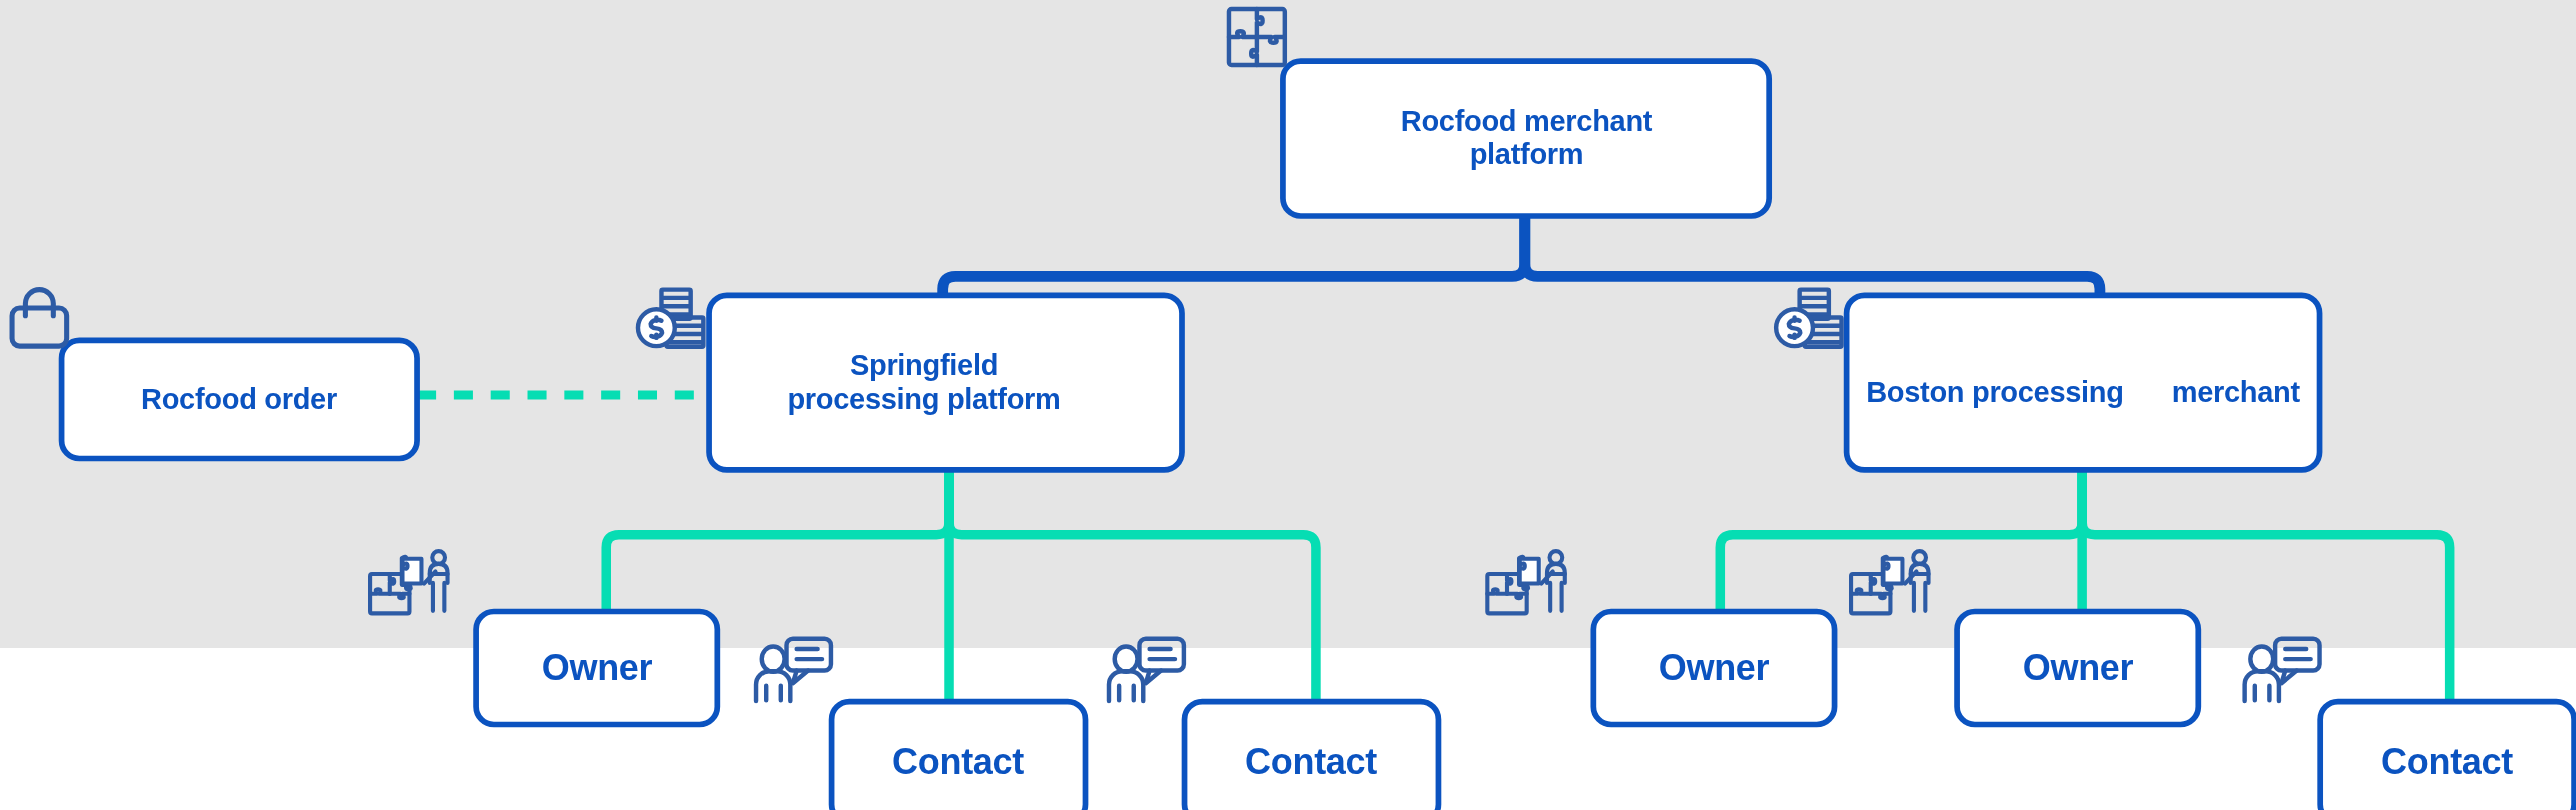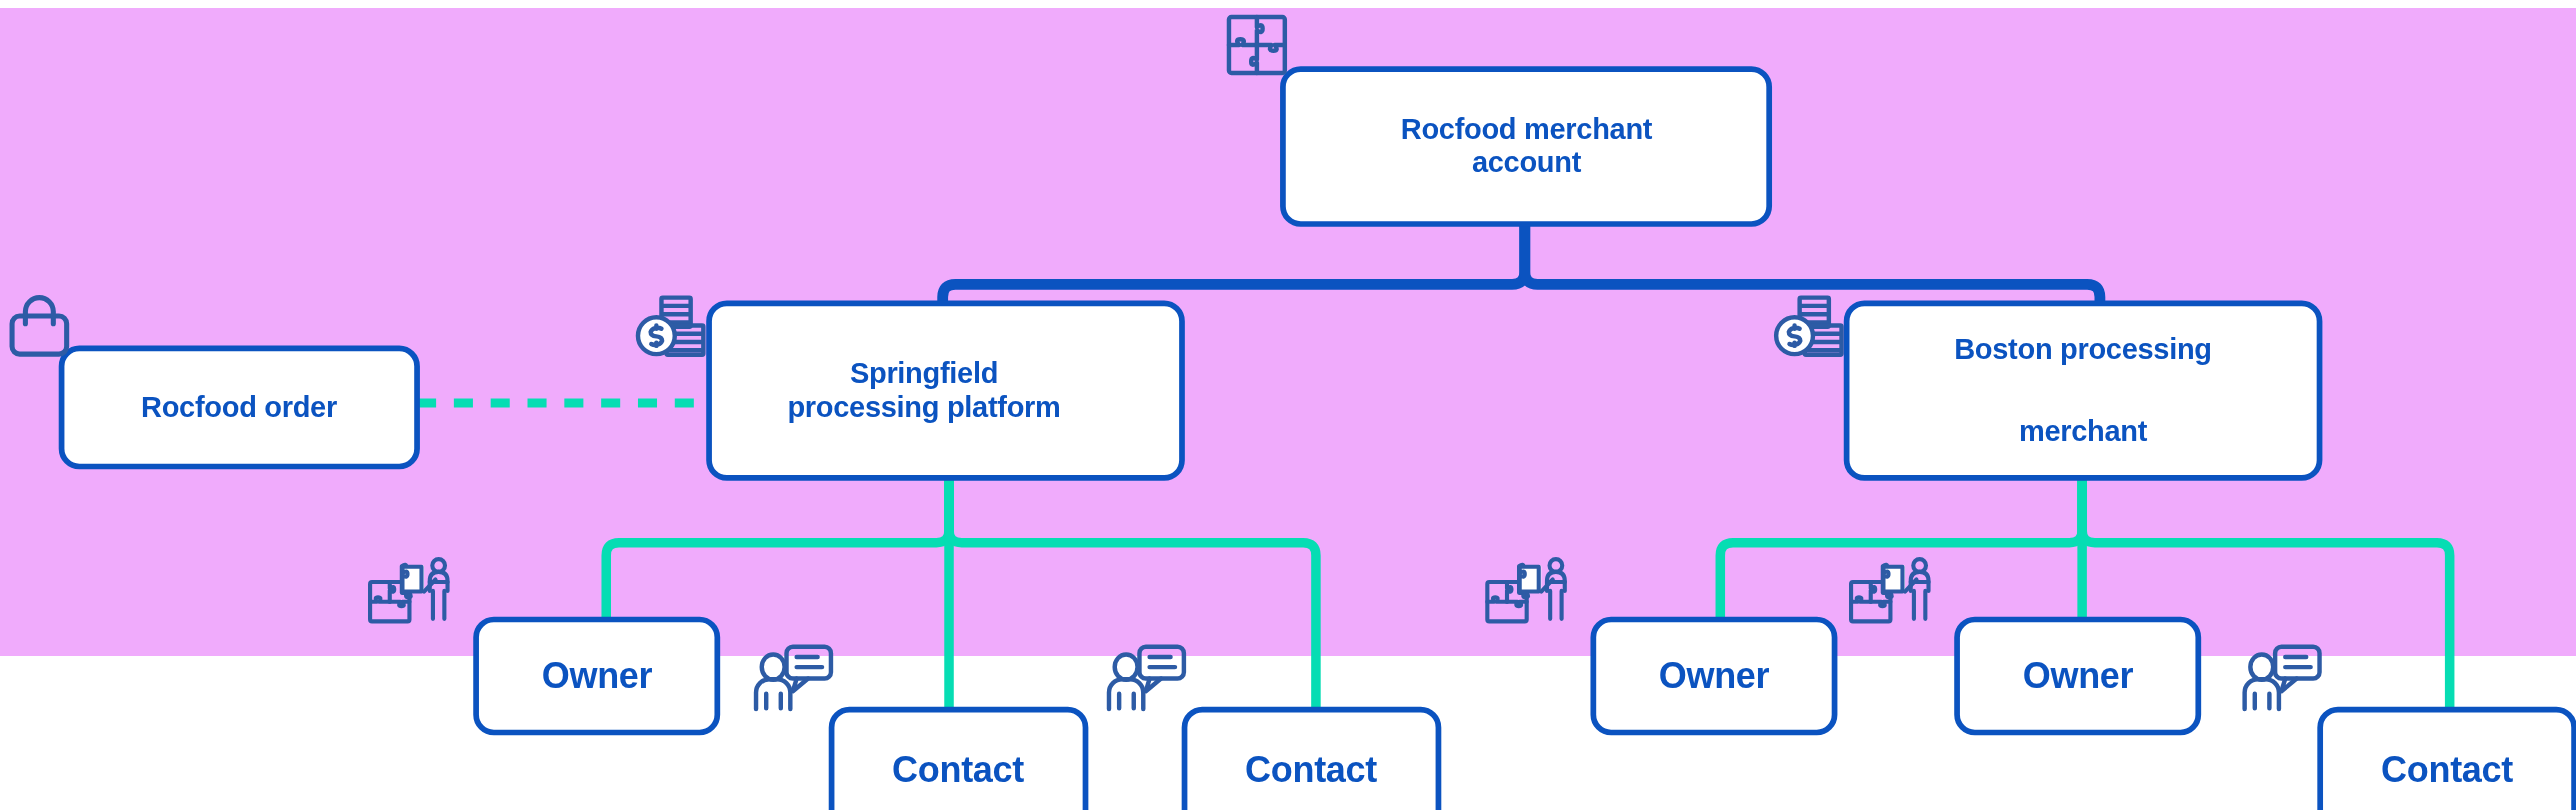--- a/index.html
+++ b/index.html
@@ -10,22 +10,21 @@
   body {
     width: 2576px;
     height: 811px;
     font-family: "Liberation Sans", sans-serif;
     overflow: hidden;
   }
   #diagram-root {
     position: relative;
     width: 2576px;
     height: 648px;
-    background: #f0abfc;
-    margin-top: 8px;
+    background: #e5e5e5;
   }
   #diagram-svg {
     position: absolute;
     top: 0;
     left: 0;
     width: 2576px;
     height: 811px;
   }
   .node-label {
     position: absolute;
@@ -175,33 +174,33 @@
       <use href="#ico-person-chat" x="1741" y="1000" width="130" height="110"></use>
 
       <use href="#ico-puzzle-person" x="2338" y="862" width="150" height="110"></use>
       <use href="#ico-puzzle-person" x="2911" y="862" width="150" height="110"></use>
       <use href="#ico-person-chat" x="3530" y="1000" width="130" height="110"></use>
     </g>
   </svg>
 
   <div class="node-label lbl-lg" style="left:1296px; top:63px; width:461px; height:150px; flex-direction:column;">
     <span>Rocfood merchant</span>
-    <span>account</span>
+    <span>platform</span>
   </div>
 
   <div class="node-label lbl-lg" style="left:74px; top:343px; width:330px; height:113px;">
     <span>Rocfood order</span>
   </div>
 
   <div class="node-label lbl-lg" style="left:700px; top:298px; width:448px; height:169px; flex-direction:column;">
     <span>Springfield</span>
     <span>processing platform</span>
   </div>
 
-  <div class="node-label lbl-lg" style="left:1859px; top:298px; width:448px; height:169px; flex-direction:column;gap:48px;">
+  <div class="node-label lbl-lg" style="left:1859px; top:308px; width:448px; height:169px; flex-direction:row;gap:48px;">
     <span>Boston processing</span>
     <span>merchant</span>
   </div>
 
   <div class="node-label lbl-md" style="left:480px; top:614px; width:234px; height:108px;">
     <span>Owner</span>
   </div>
 
   <div class="node-label lbl-md" style="left:835px; top:704px; width:246px; height:116px;">
     <span>Contact</span>

